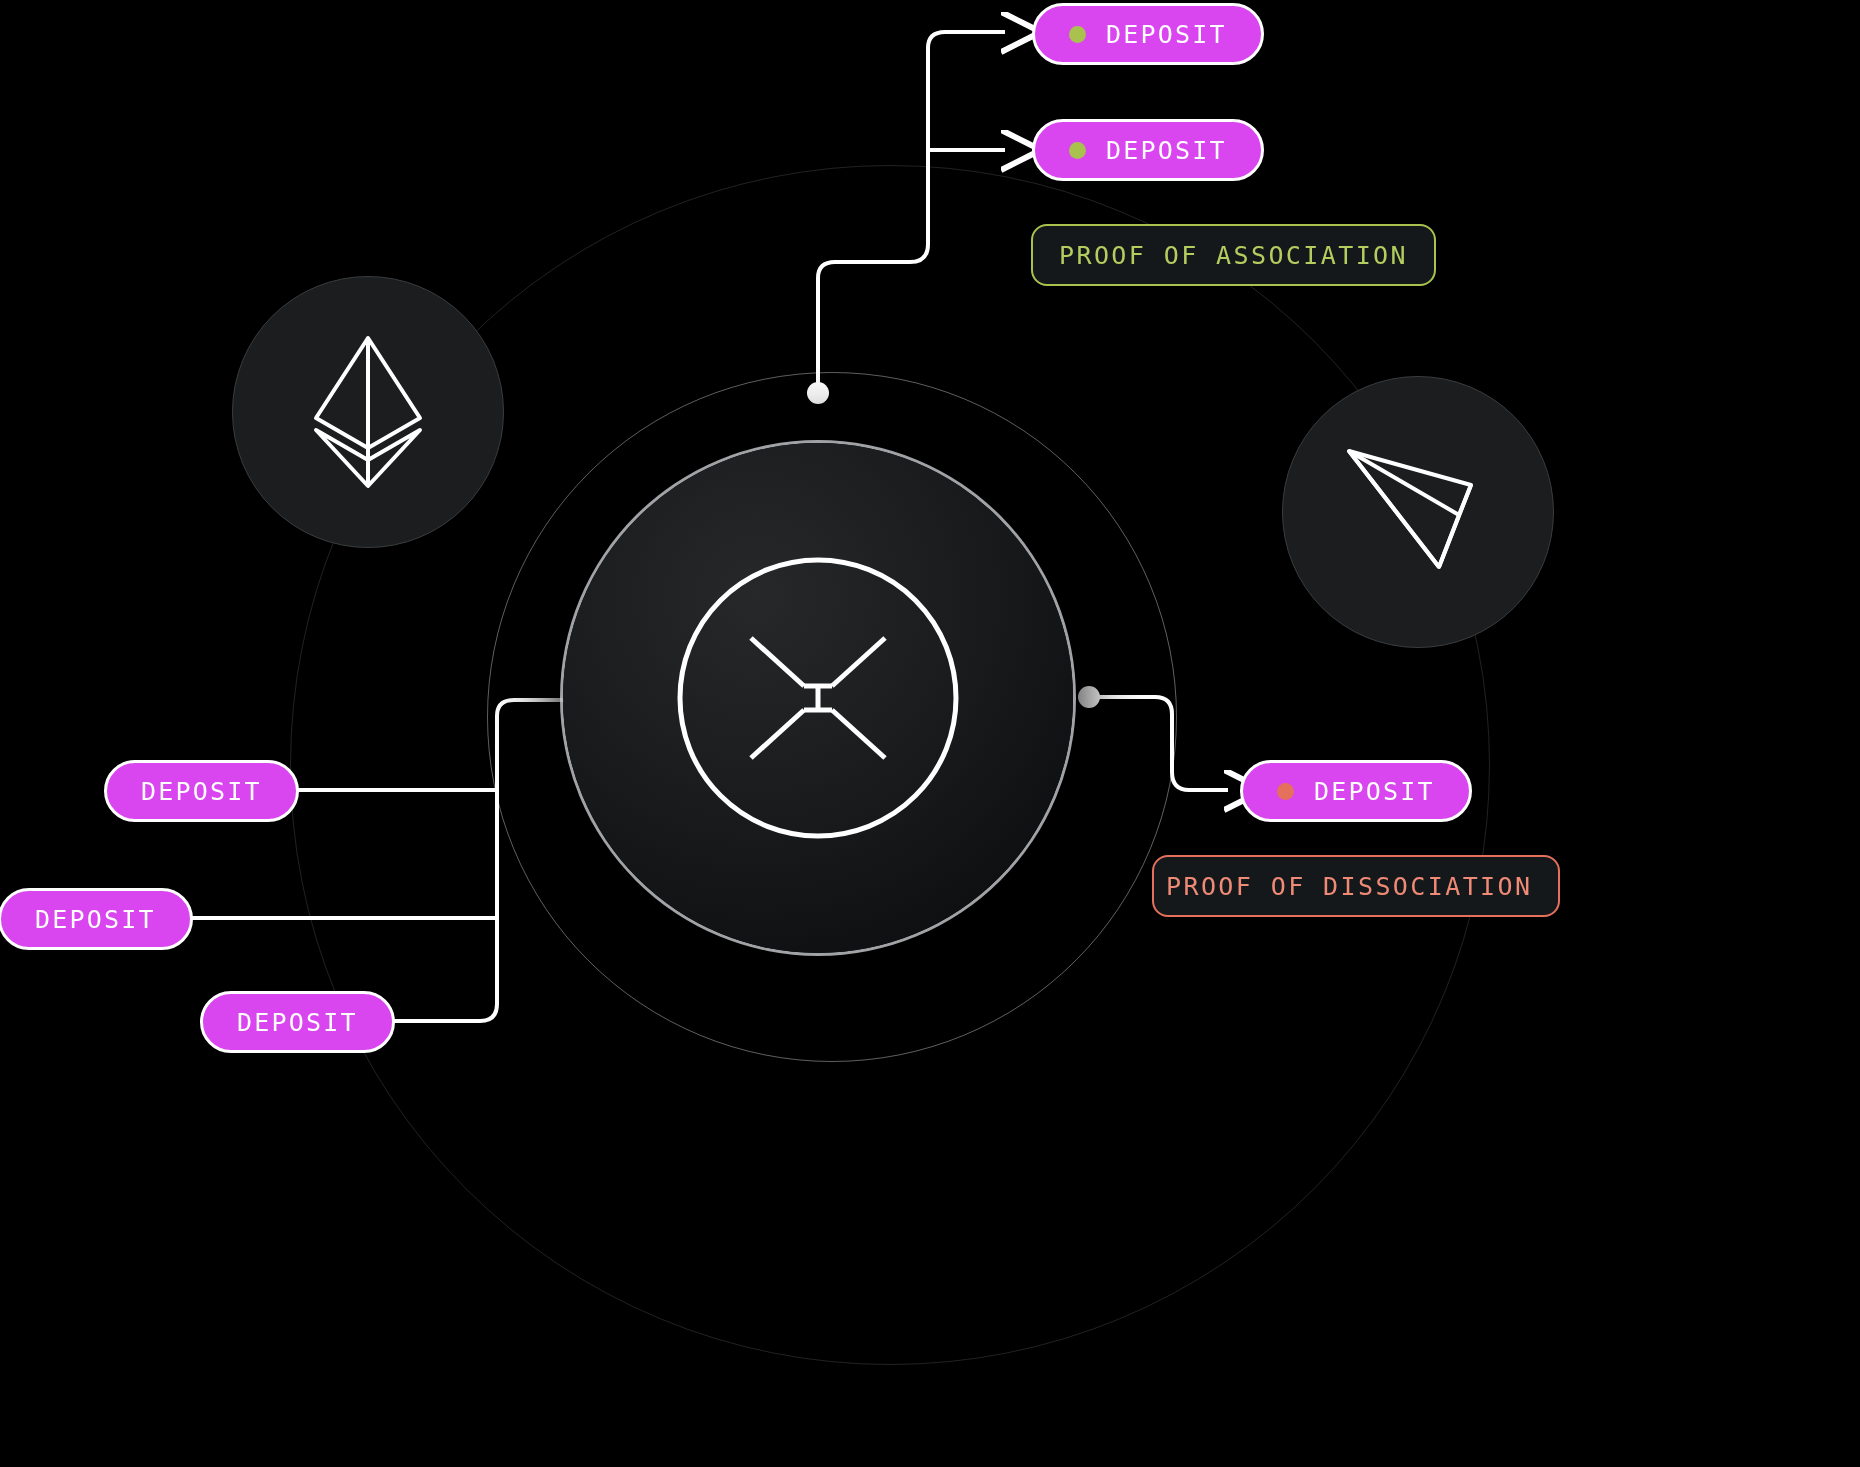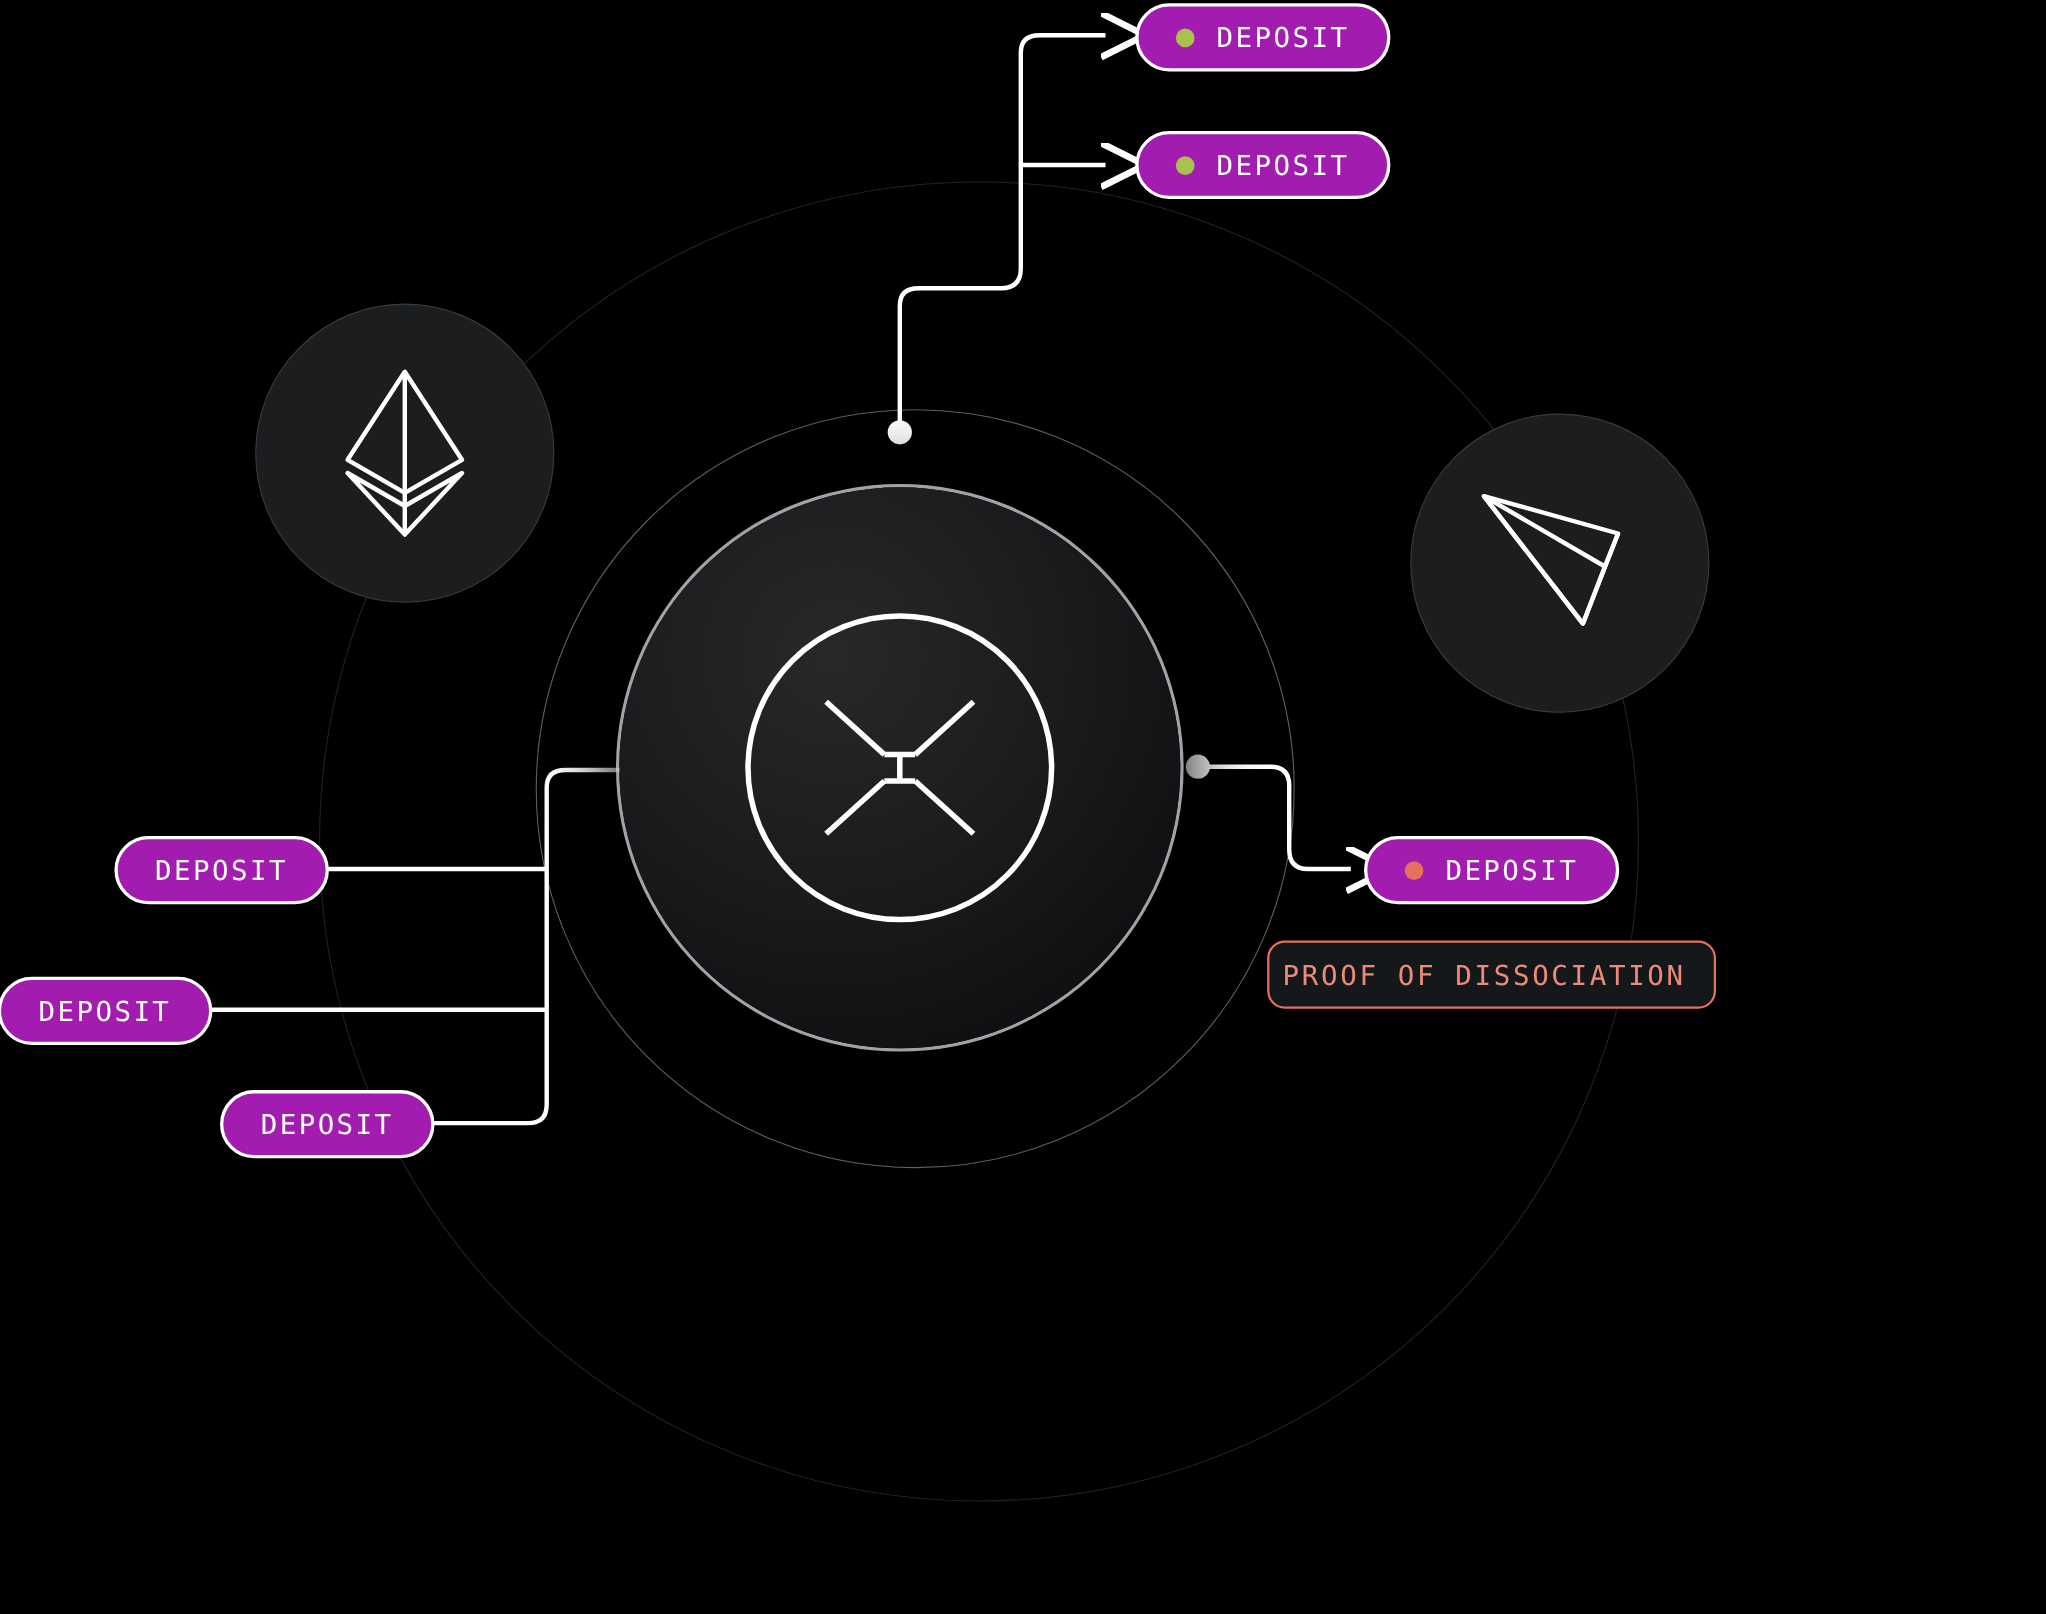--- a/index.html
+++ b/index.html
@@ -13,21 +13,21 @@
     position:relative;
     width:1860px; height:1467px;
     background:#000;
   }
   #wires{ position:absolute; inset:0; width:1860px; height:1467px; }
 
   
   .chip{
     position:absolute;
     display:flex; align-items:center; gap:20px;
-    background:#a21caf;
+    background:#d946ef;
     border:3px solid #ffffff;
     border-radius:100px;
     padding:0 34px;
     height:62px;
     white-space:nowrap;
   }
   .chip .lbl{
     color:#ffffff;
     font-size:25px;
     letter-spacing:2.2px;
@@ -174,20 +174,23 @@
   <div class="chip" style="left:1032px; top:3px;">
     <span class="dot green"></span>
     <span class="lbl">DEPOSIT</span>
   </div>
 
   <div class="chip" style="left:1032px; top:119px;">
     <span class="dot green"></span>
     <span class="lbl">DEPOSIT</span>
   </div>
 
+  <div class="proof assoc" style="left:1031px; top:224px;">
+    <span class="lbl">PROOF OF ASSOCIATION</span>
+  </div>
 
   <div class="chip" style="left:1240px; top:760px;">
     <span class="dot red"></span>
     <span class="lbl">DEPOSIT</span>
   </div>
 
   <div class="proof dissoc" style="left:1152px; top:855px;padding-left:12px;">
     <span class="lbl">PROOF OF DISSOCIATION</span>
   </div>
 

